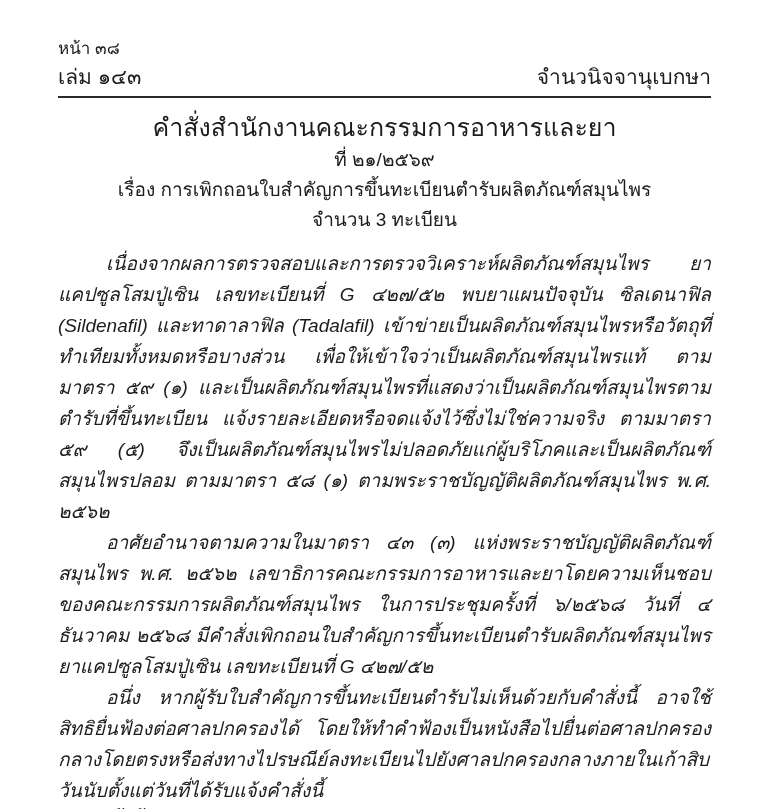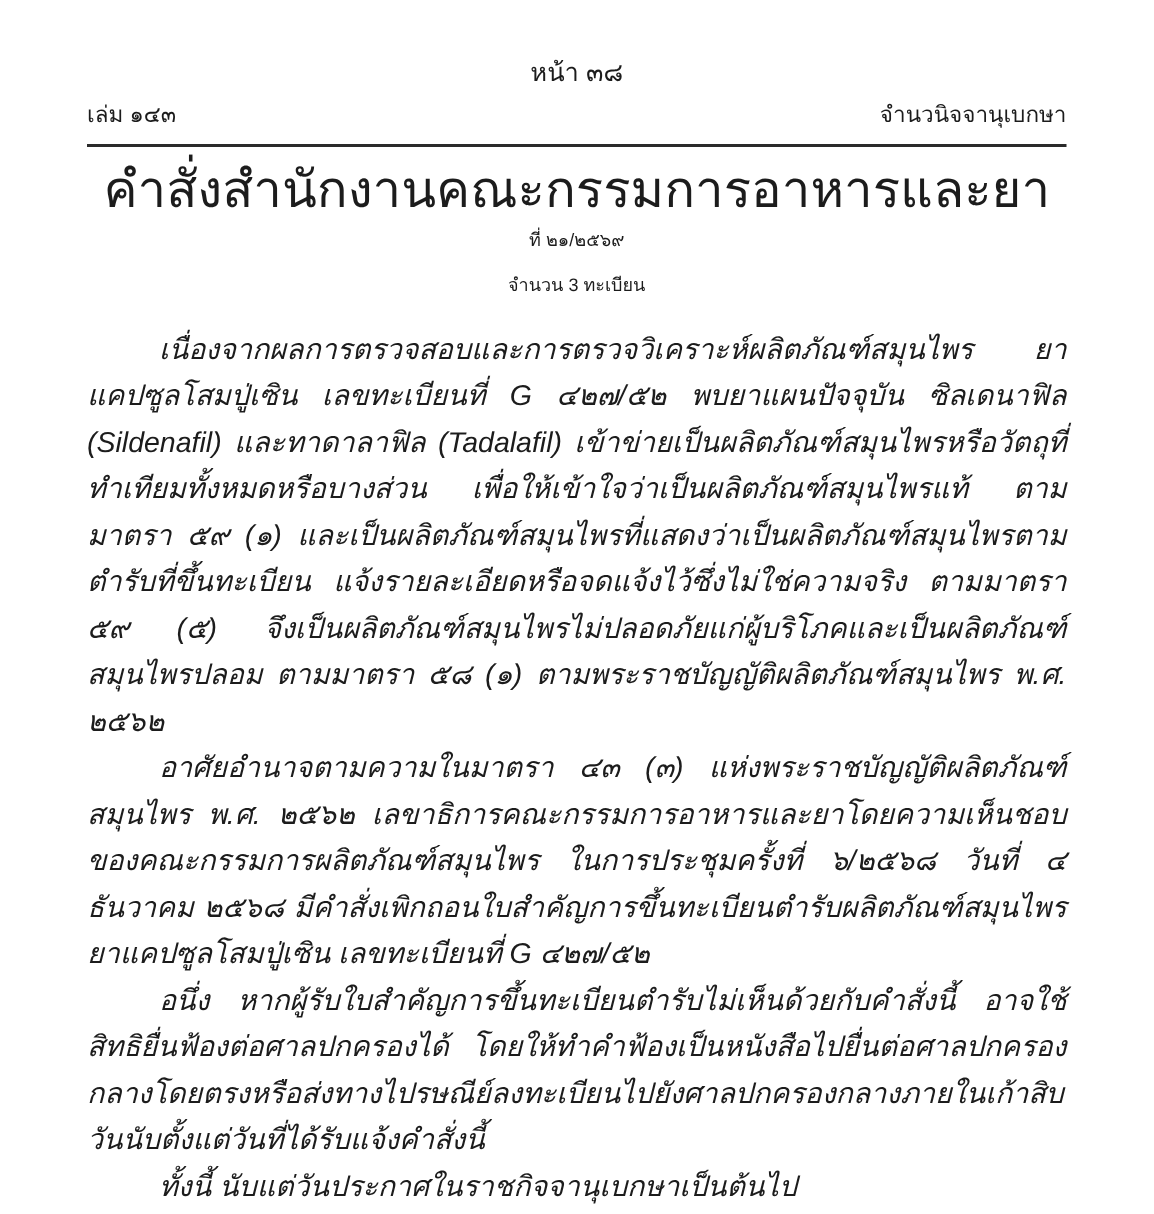--- a/index.html
+++ b/index.html
@@ -16,53 +16,52 @@
     font-family: "Liberation Sans", "DejaVu Sans", sans-serif;
     overflow: hidden;
     box-sizing: border-box;
   }
   .content {
     padding: 38px 58px 0 58px;
     box-sizing: border-box;
   }
   
   .page-label {
-    text-align: center;
     font-size: 17px;
     line-height: 22px;
   }
   .header-row {
     display: flex;
     align-items: baseline;
     justify-content: space-between;
-    font-size: 15px;
+    font-size: 21px;
     line-height: 24px;
     margin-top: 5px;
     text-align: center;
   }
   .header-left {
     display: flex;
     gap: 20px;
   }
   .header-rule {
     border: none;
     border-top: 2px solid #2a2a2a;
     margin: 7px 0 0 0;
   }
   
   .title-block {
     text-align: center;
     margin-top: 11px;
   }
   .title-main {
-    font-size: 34px;
+    font-size: 25px;
     line-height: 36px;
   }
   .title-sub {
-    font-size: 12px;
+    font-size: 19px;
     line-height: 30px;
   }
   
   .body-text {
     margin-top: 13px;
     font-size: 19px;
     line-height: 31px;
     text-align: justify;
   }
   .body-text p {
@@ -84,20 +83,21 @@
         <span>เล่ม ๑๔๓</span>
       </div>
       <div>จำนวนิจจานุเบกษา</div>
     </div>
 
     <hr class="header-rule">
 
     <div class="title-block">
       <div class="title-main">คำสั่งสำนักงานคณะกรรมการอาหารและยา</div>
       <div class="title-sub">ที่ ๒๑/๒๕๖๙</div>
+      <div class="title-sub">เรื่อง การเพิกถอนใบสำคัญการขึ้นทะเบียนตำรับผลิตภัณฑ์สมุนไพร</div>
       <div class="title-sub">จำนวน 3 ทะเบียน</div>
     </div>
 
     <div class="body-text">
       <p>เนื่องจากผลการตรวจสอบและการตรวจวิเคราะห์ผลิตภัณฑ์สมุนไพร ยาแคปซูลโสมปู่เซิน เลขทะเบียนที่ G ๔๒๗/๕๒ พบยาแผนปัจจุบัน ซิลเดนาฟิล (Sildenafil) และทาดาลาฟิล (Tadalafil) เข้าข่ายเป็นผลิตภัณฑ์สมุนไพรหรือวัตถุที่ทำเทียมทั้งหมดหรือบางส่วน เพื่อให้เข้าใจว่าเป็นผลิตภัณฑ์สมุนไพรแท้ ตามมาตรา ๕๙ (๑) และเป็นผลิตภัณฑ์สมุนไพรที่แสดงว่าเป็นผลิตภัณฑ์สมุนไพรตามตำรับที่ขึ้นทะเบียน แจ้งรายละเอียดหรือจดแจ้งไว้ซึ่งไม่ใช่ความจริง ตามมาตรา ๕๙ (๕) จึงเป็นผลิตภัณฑ์สมุนไพรไม่ปลอดภัยแก่ผู้บริโภคและเป็นผลิตภัณฑ์สมุนไพรปลอม ตามมาตรา ๕๘ (๑) ตามพระราชบัญญัติผลิตภัณฑ์สมุนไพร พ.ศ. ๒๕๖๒</p>
       <p>อาศัยอำนาจตามความในมาตรา ๔๓ (๓) แห่งพระราชบัญญัติผลิตภัณฑ์สมุนไพร พ.ศ. ๒๕๖๒ เลขาธิการคณะกรรมการอาหารและยาโดยความเห็นชอบของคณะกรรมการผลิตภัณฑ์สมุนไพร ในการประชุมครั้งที่ ๖/๒๕๖๘ วันที่ ๔ ธันวาคม ๒๕๖๘ มีคำสั่งเพิกถอนใบสำคัญการขึ้นทะเบียนตำรับผลิตภัณฑ์สมุนไพร ยาแคปซูลโสมปู่เซิน เลขทะเบียนที่ G ๔๒๗/๕๒</p>
       <p>อนึ่ง หากผู้รับใบสำคัญการขึ้นทะเบียนตำรับไม่เห็นด้วยกับคำสั่งนี้ อาจใช้สิทธิยื่นฟ้องต่อศาลปกครองได้ โดยให้ทำคำฟ้องเป็นหนังสือไปยื่นต่อศาลปกครองกลางโดยตรงหรือส่งทางไปรษณีย์ลงทะเบียนไปยังศาลปกครองกลางภายในเก้าสิบวันนับตั้งแต่วันที่ได้รับแจ้งคำสั่งนี้</p>
       <p>ทั้งนี้ นับแต่วันประกาศในราชกิจจานุเบกษาเป็นต้นไป</p>
     </div>
 

